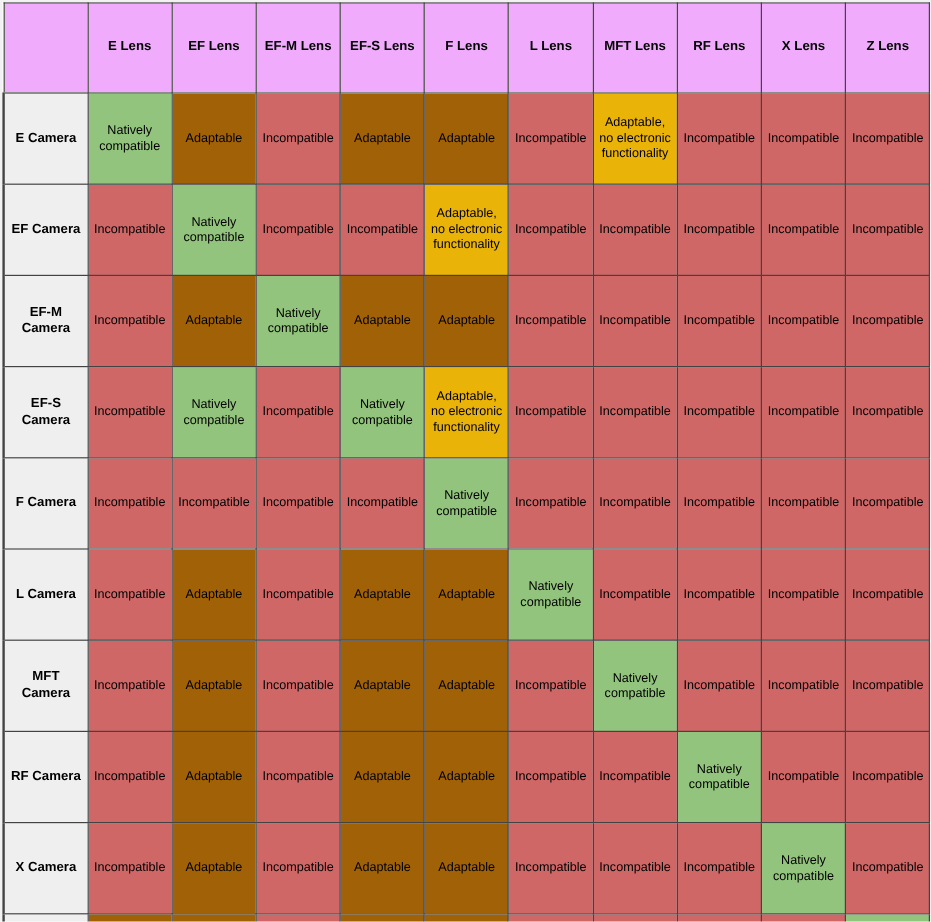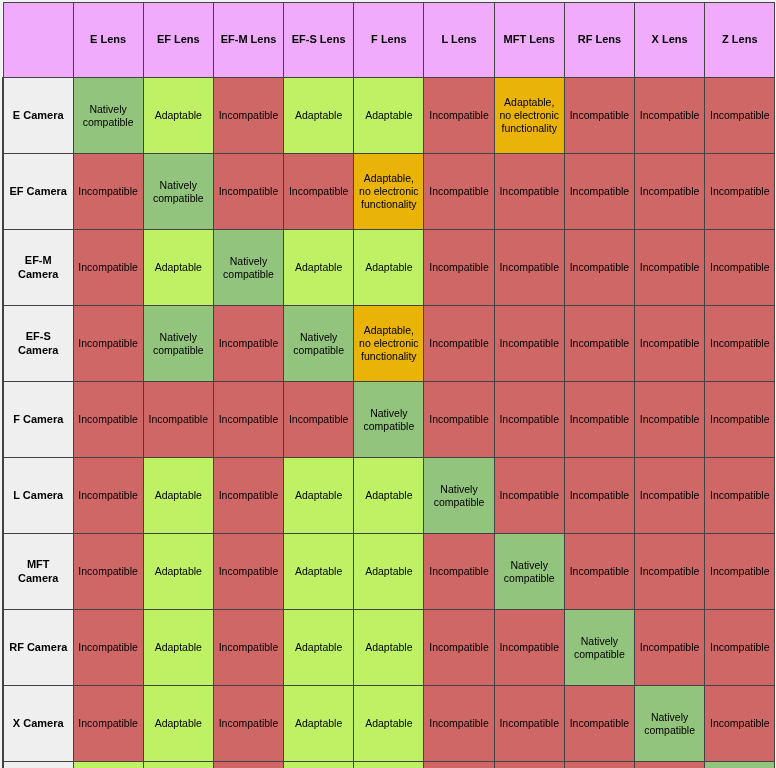--- a/index.html
+++ b/index.html
@@ -68,21 +68,21 @@
     border-left: 2px solid #434343;
     margin-left: 36px;
   }
   tr.body-row > td.cell {
     height: 69px;
     font-weight: normal;
   }
 
   
   td.status-native      { background: #93c47d; margin-top: 13px; }
-  td.status-adaptable   { background: #bef264; }
+  td.status-adaptable   { background: #a16207; }
   td.status-noelec      { background: #eab308; }
   td.status-incompatible{ background: #d06767; }
 
   td.cell span.cell-text {
     display: block;
     padding: 0 1px;
   }
 </style>
 </head>
 <body>

